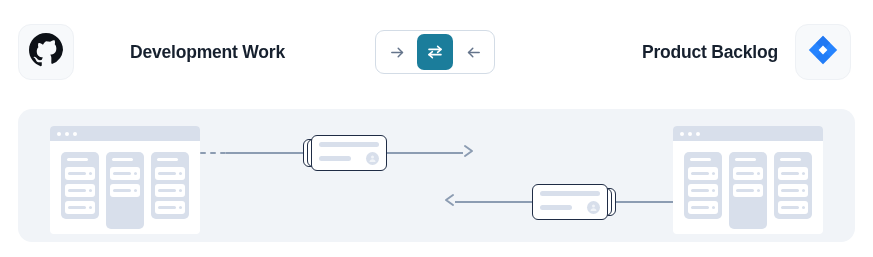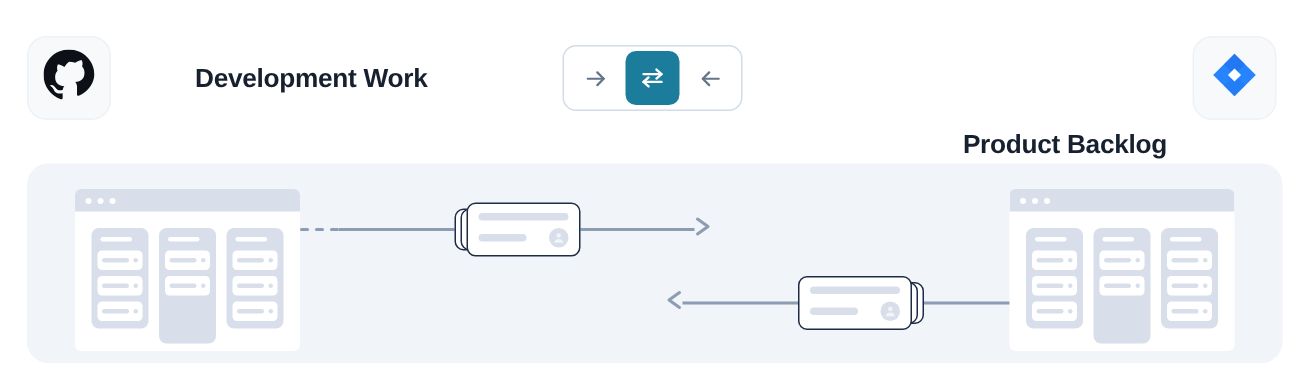--- a/index.html
+++ b/index.html
@@ -52,21 +52,21 @@
     position: absolute;
     top: 40px;
     font-size: 17.5px;
     font-weight: bold;
     color: #16202e;
     letter-spacing: -0.2px;
     white-space: nowrap;
     line-height: 24px;
   }
   .app-label.left  { left: 95px; margin-left: 35px; }
-  .app-label.right { right: 95px; text-align: right; margin-top: 44px; }
+  .app-label.right { right: 95px; text-align: right; }
 
   
   .dir-toggle {
     position: absolute;
     left: 375px;
     top: 30px;
     width: 120px;
     height: 44px;
     border: 1px solid #d3dce6;
     border-radius: 9px;

